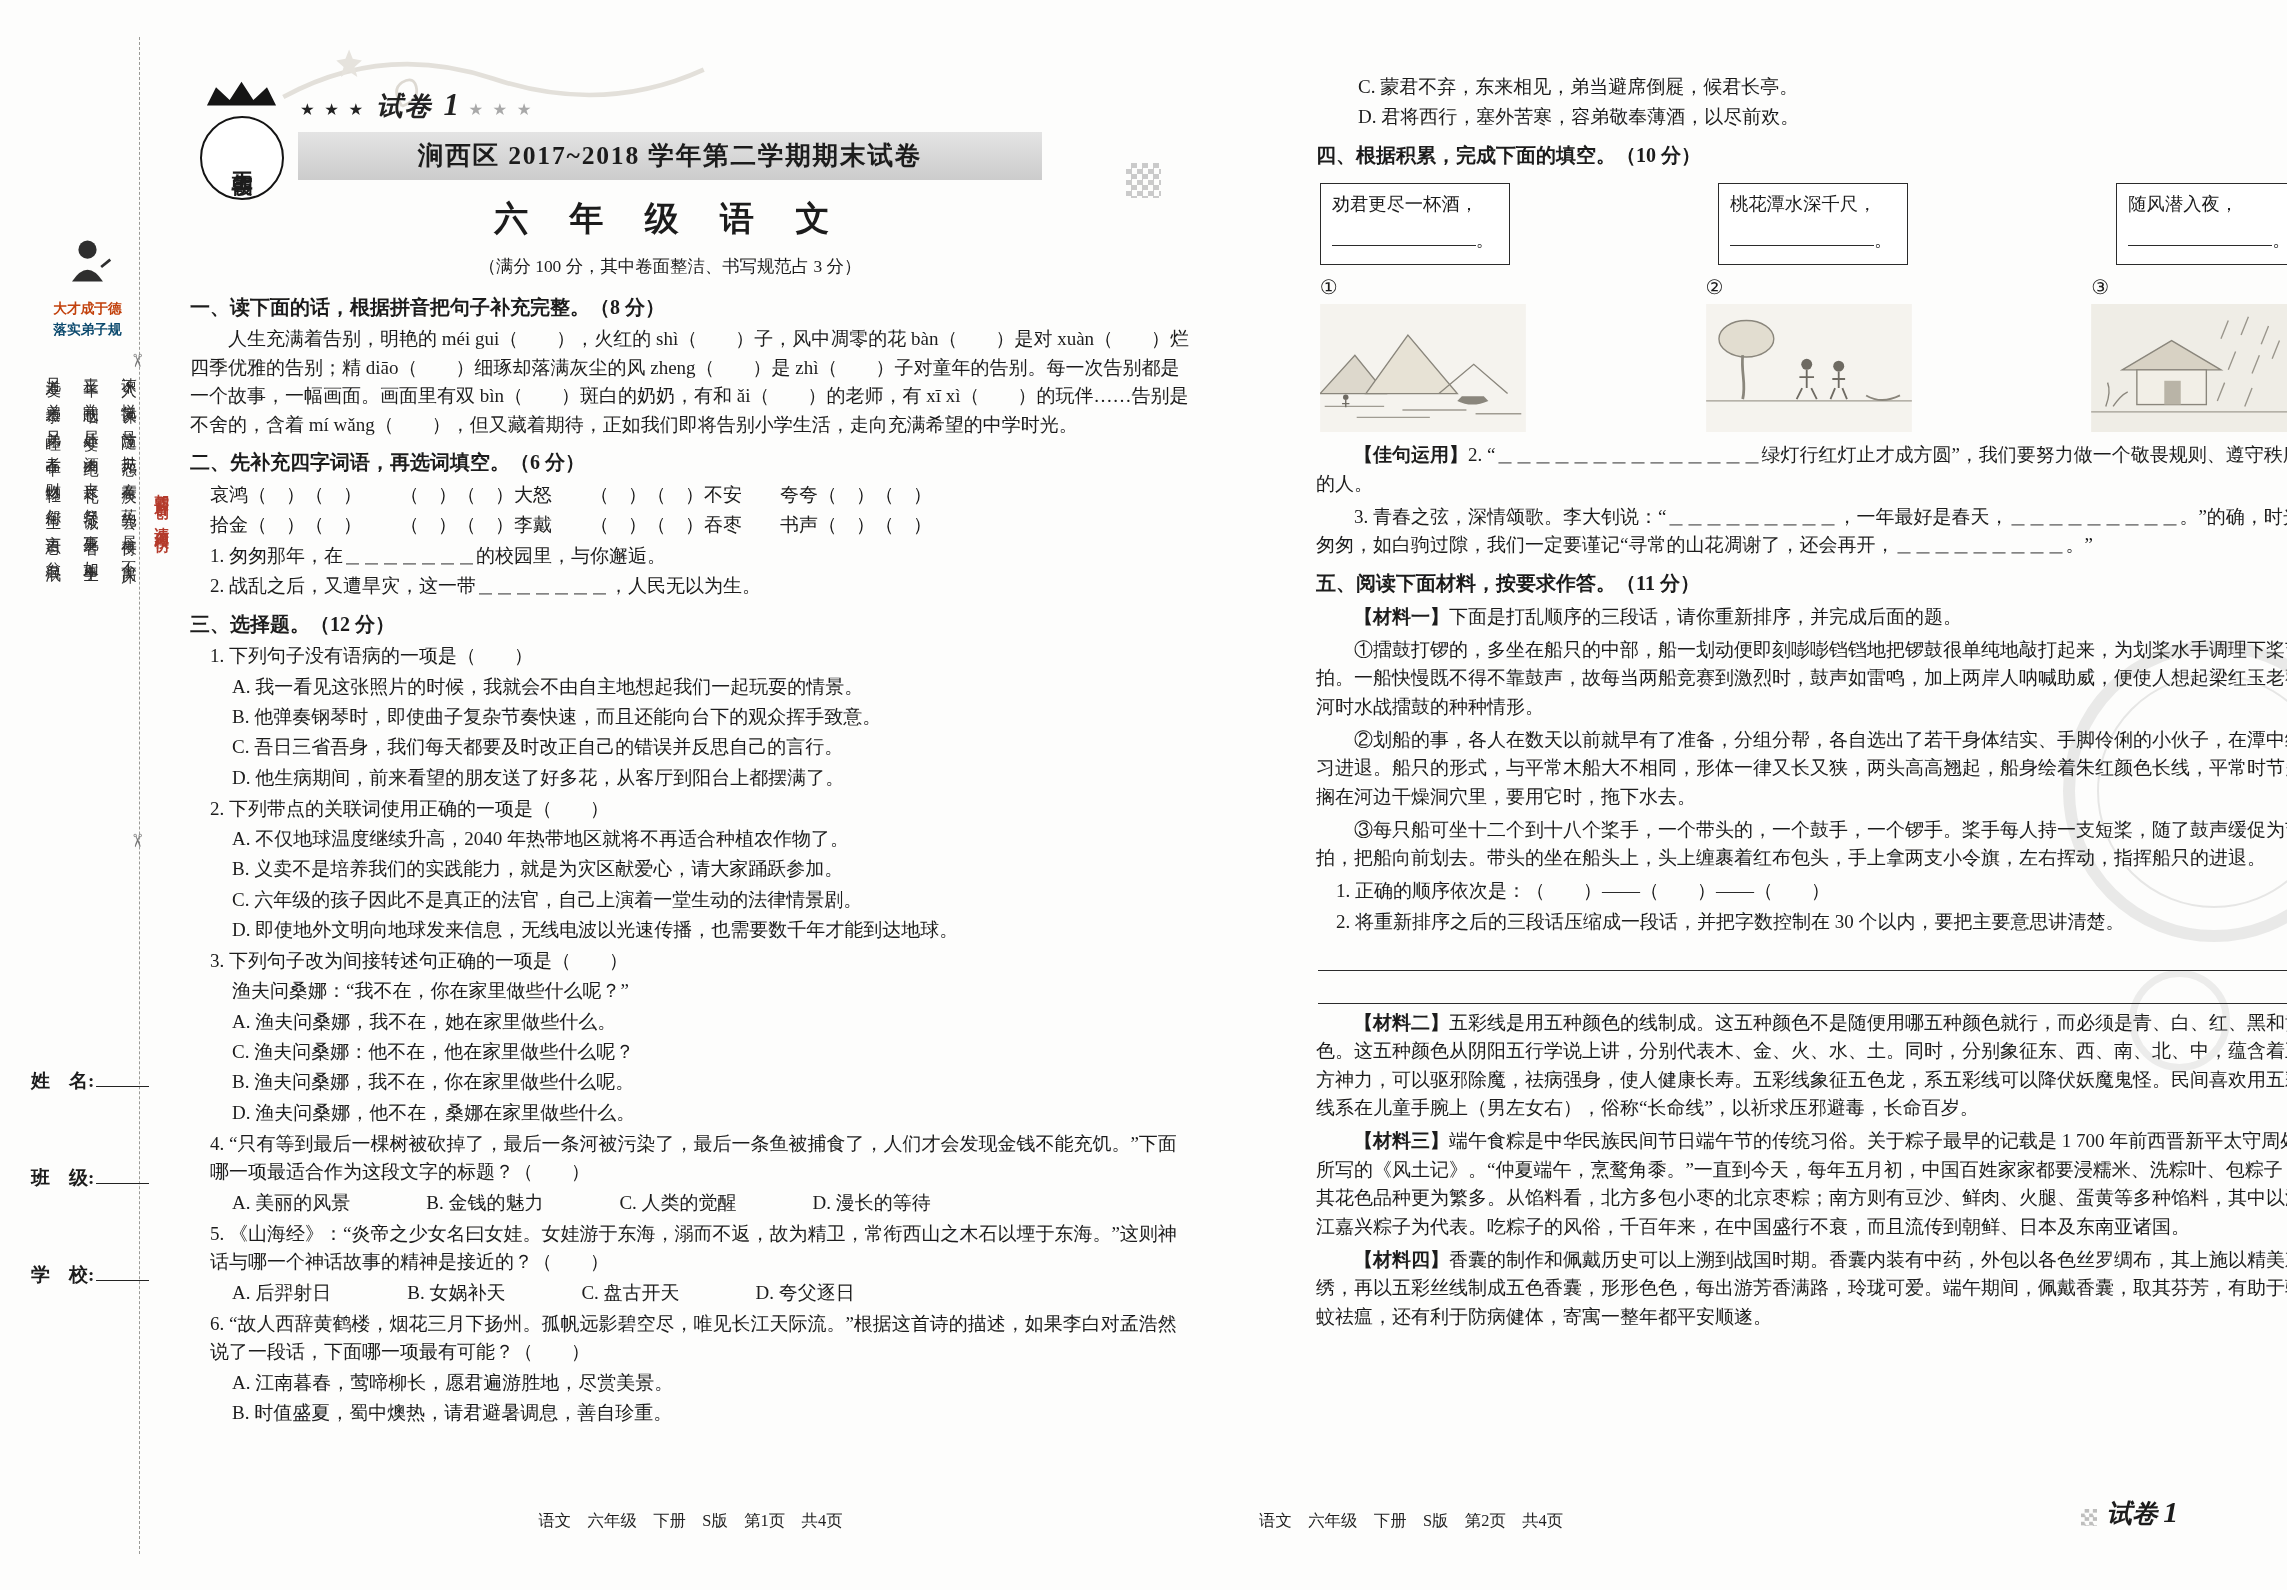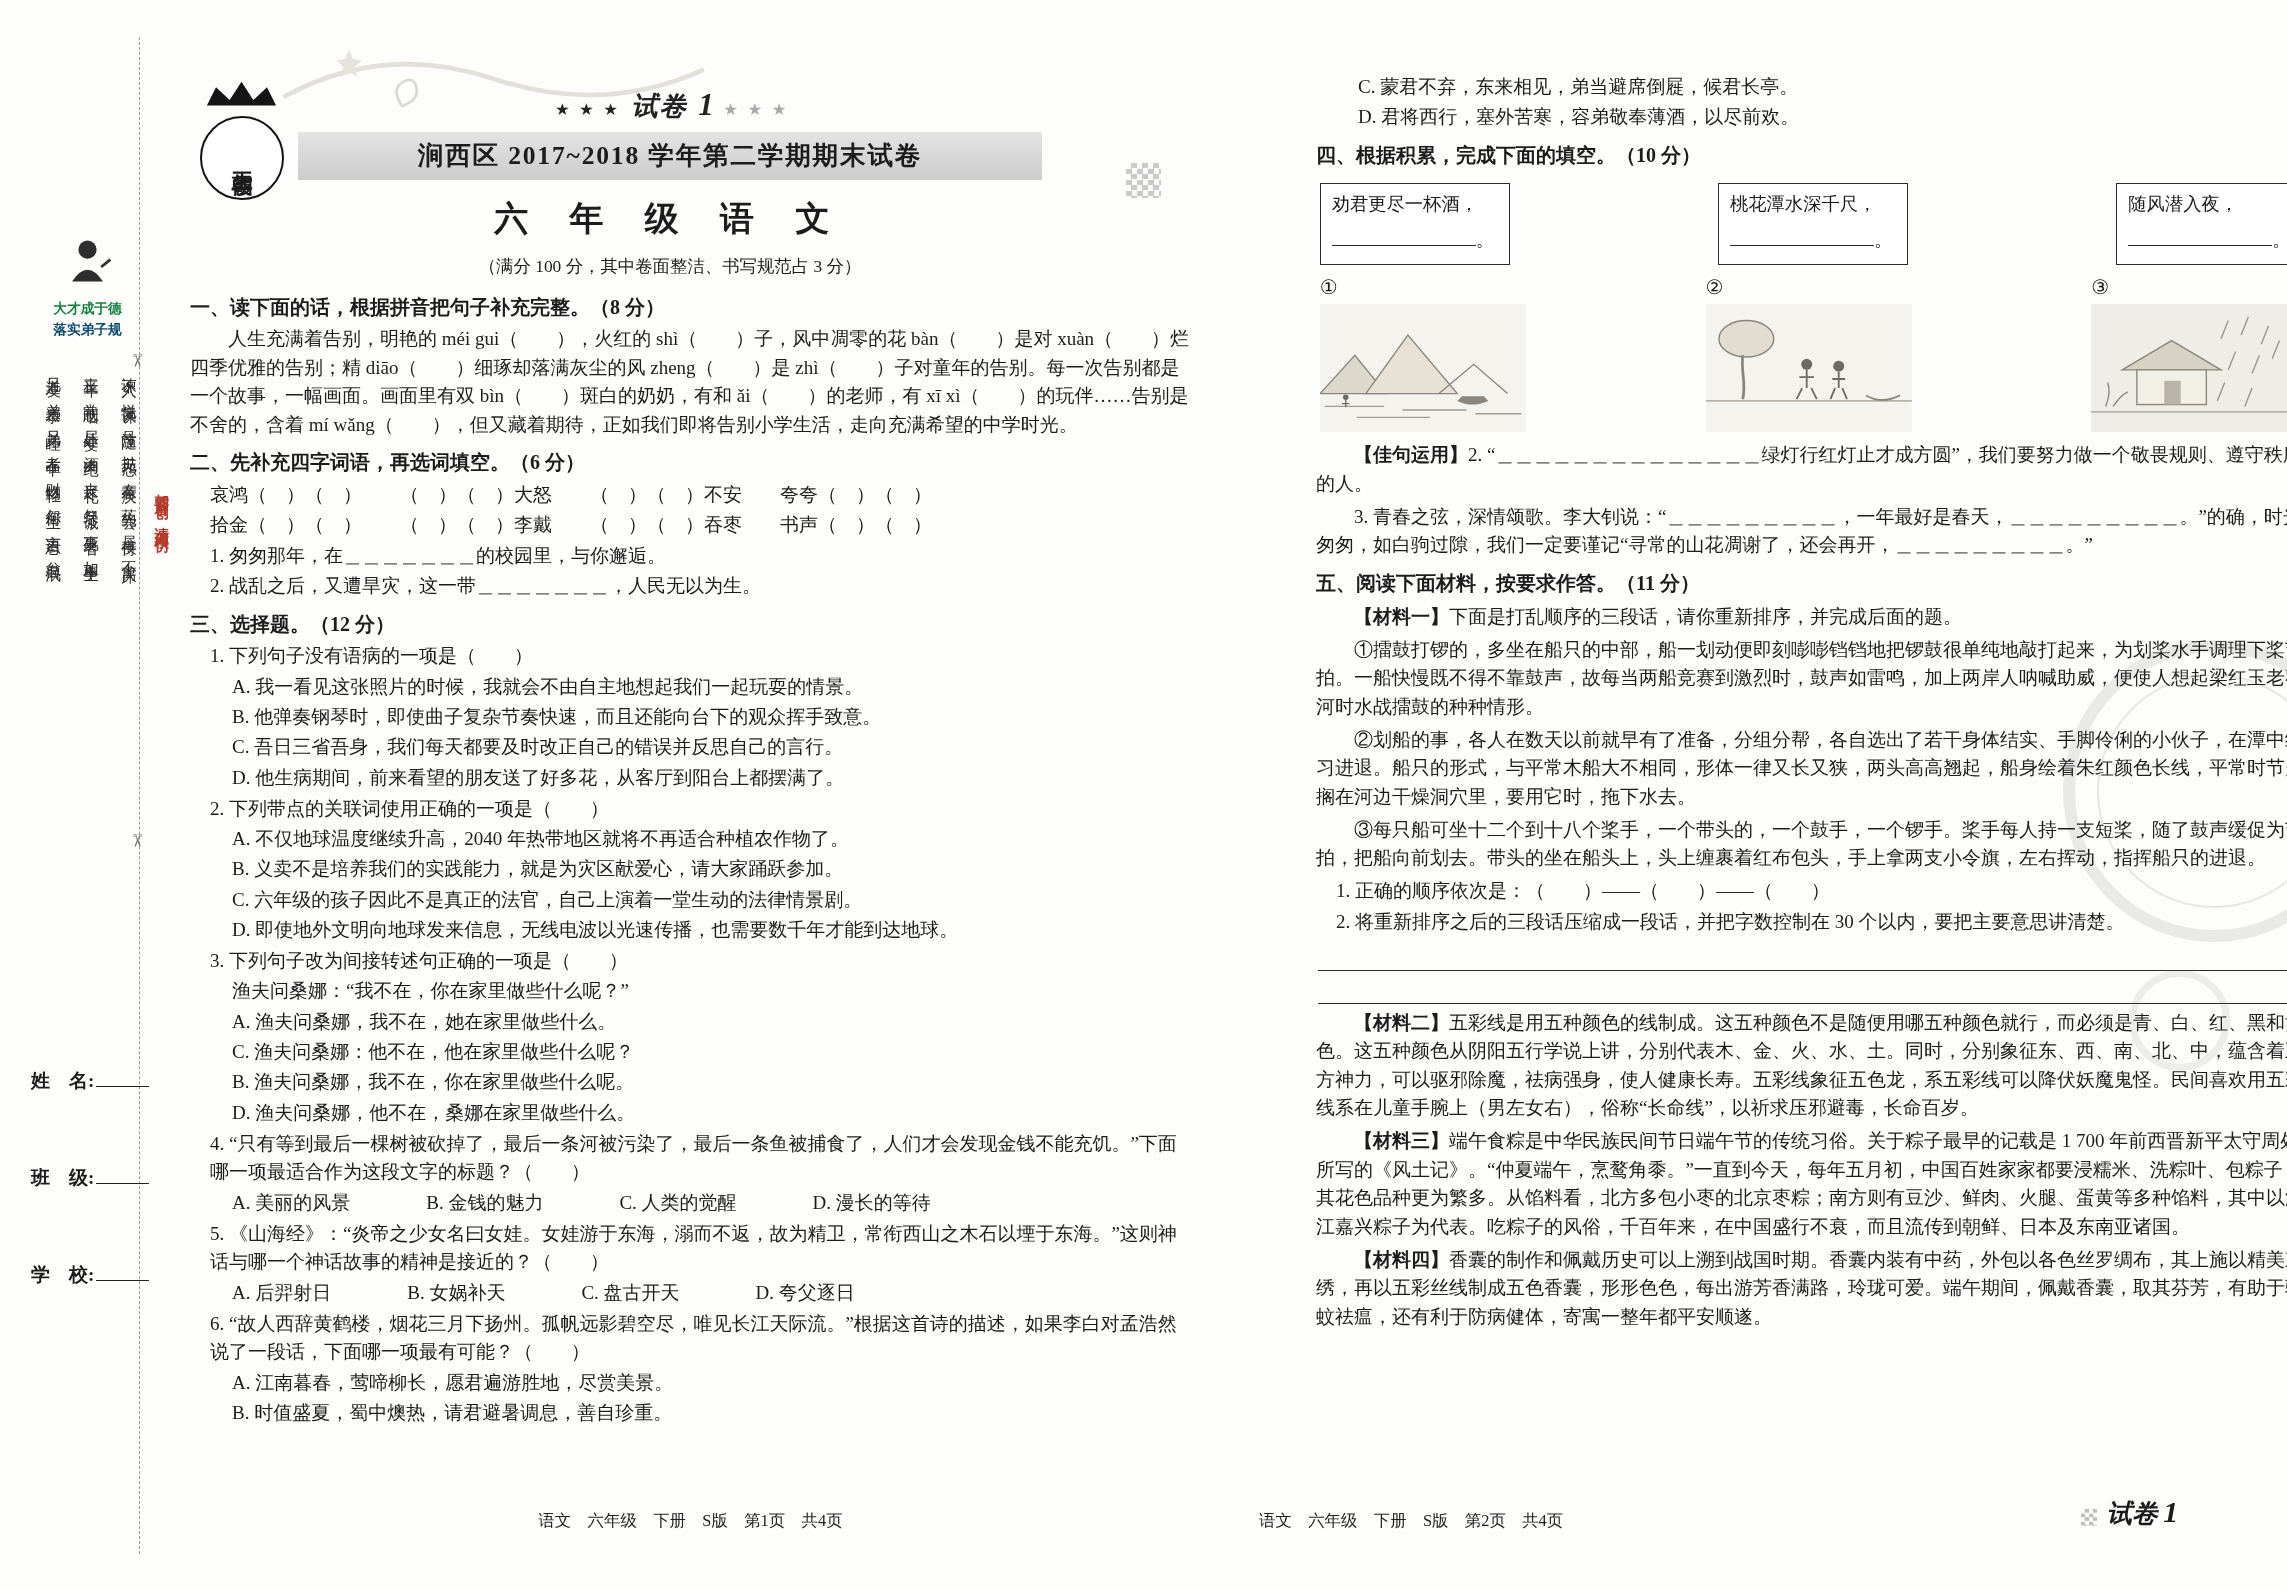--- a/index.html
+++ b/index.html
@@ -6,21 +6,21 @@
 body { margin:0; background:#ffffff; }
 .canvas { position:relative; width:2287px; height:1591px; background:#fdfdfc; overflow:hidden;
   font-family:"Liberation Serif","DejaVu Serif",serif; color:#1c1c1c; font-size:19px; line-height:1.5; }
 
 
 .fold { position:absolute; left:139px; top:37px; height:1517px; border-left:1.8px dashed #9a9a96; }
 .cut { position:absolute; left:129px; font-size:18.3px; color:#777; transform:rotate(90deg); }
 .stamp { position:absolute; left:150px; top:482px; writing-mode:vertical-rl; color:#b43a2b;
   font-size:14.6px; letter-spacing:3.7px; font-weight:700; }
 .motto { position:absolute; left:42px; top:236px; width:91px; text-align:center; }
-.motto .mline1 { color:#15803d; font-weight:700; font-size:13.7px; margin-top:3.7px; }
+.motto .mline1 { color:#c2410c; font-weight:700; font-size:13.7px; margin-top:3.7px; }
 .motto .mline2 { color:#0c4a6e; font-weight:700; font-size:13.7px; }
 .dz { position:absolute; left:42px; top:365px; height:603px; display:flex; gap:14.6px; }
 .dzc { writing-mode:vertical-rl; font-size:15.5px; letter-spacing:2.7px; color:#2a2a2a; }
 .idf { position:absolute; left:31px; font-weight:700; font-size:19px; white-space:nowrap; }
 .idf .bl2 { display:inline-block; width:53px; height:5.5px; border-bottom:1.8px solid #222; margin-left:1.8px; }
 
 
 .logo { position:absolute; left:194px; top:80px; width:95px; text-align:center; }
 .logocircle { width:84px; height:84px; margin:0 auto; border:2.7px solid #141414; border-radius:50%;
   display:flex; align-items:center; justify-content:center; background:#fff; }
@@ -34,21 +34,21 @@
 .seal .inner { position:absolute; left:22px; top:22px; right:22px; bottom:22px; border-radius:50%;
   border:2.7px solid rgba(90,90,90,.14); }
 .seal2 { position:absolute; left:2129px; top:970px; width:101px; height:101px; border-radius:50%;
   border:7.3px solid rgba(90,90,90,.10); }
 
 
 .page { position:absolute; top:71px; }
 .p1 { left:190px; width:1001px; }
 .p2 { left:1316px; width:994px; }
 
-.tagline { width:744px; margin:11px 0 0 110px; text-align:center; font-size:16.4px; color:#222; letter-spacing:2.7px; }
+.tagline { width:744px; margin:11px 0 0 110px; text-align:left; font-size:16.4px; color:#222; letter-spacing:2.7px; }
 .tagword { font-size:26.5px; font-weight:700; font-style:italic; margin:0 3.7px; letter-spacing:1.8px; }
 .tagnum  { font-size:31px; font-weight:700; font-style:italic; }
 .stars-r { color:#a9a9a9; }
 .banner { width:744px; margin:3.7px 0 0 108px; background:linear-gradient(#e4e4e4,#cccccc);
   text-align:center; font-size:25.6px; font-weight:700; letter-spacing:1.8px; padding:4.6px 0; }
 .subject { width:744px; margin:12.8px 0 0 108px; text-align:center; font-size:34px; font-weight:700; letter-spacing:16.4px; }
 .note { width:744px; margin:9.1px 0 12.8px 108px; text-align:center; font-size:17.4px; }
 
 .h { font-weight:700; font-size:20px; margin:8.2px 0 3.7px; }
 .para { text-indent:2em; margin:1.8px 0; }

